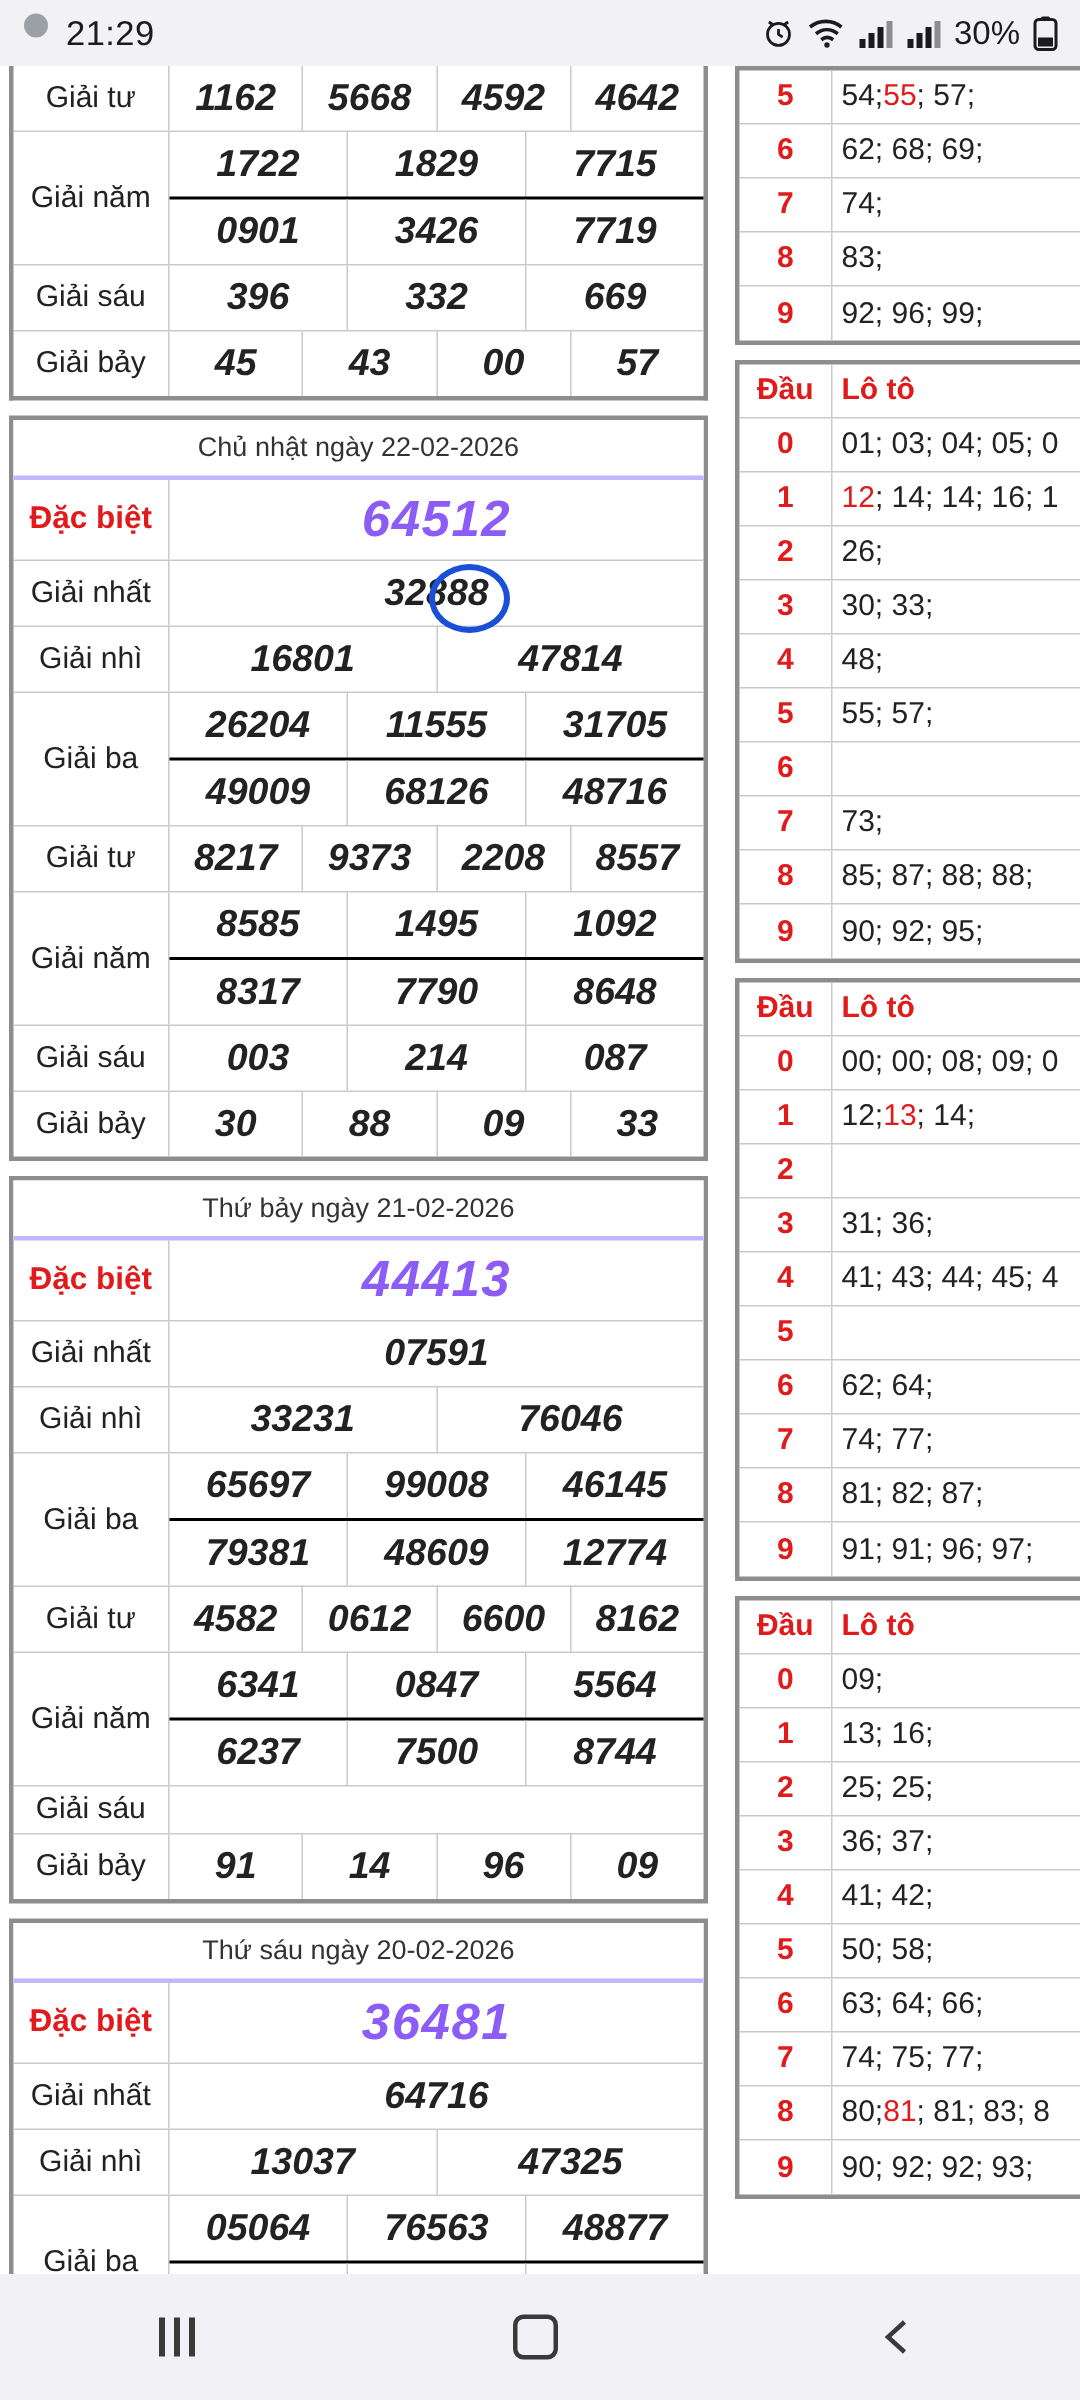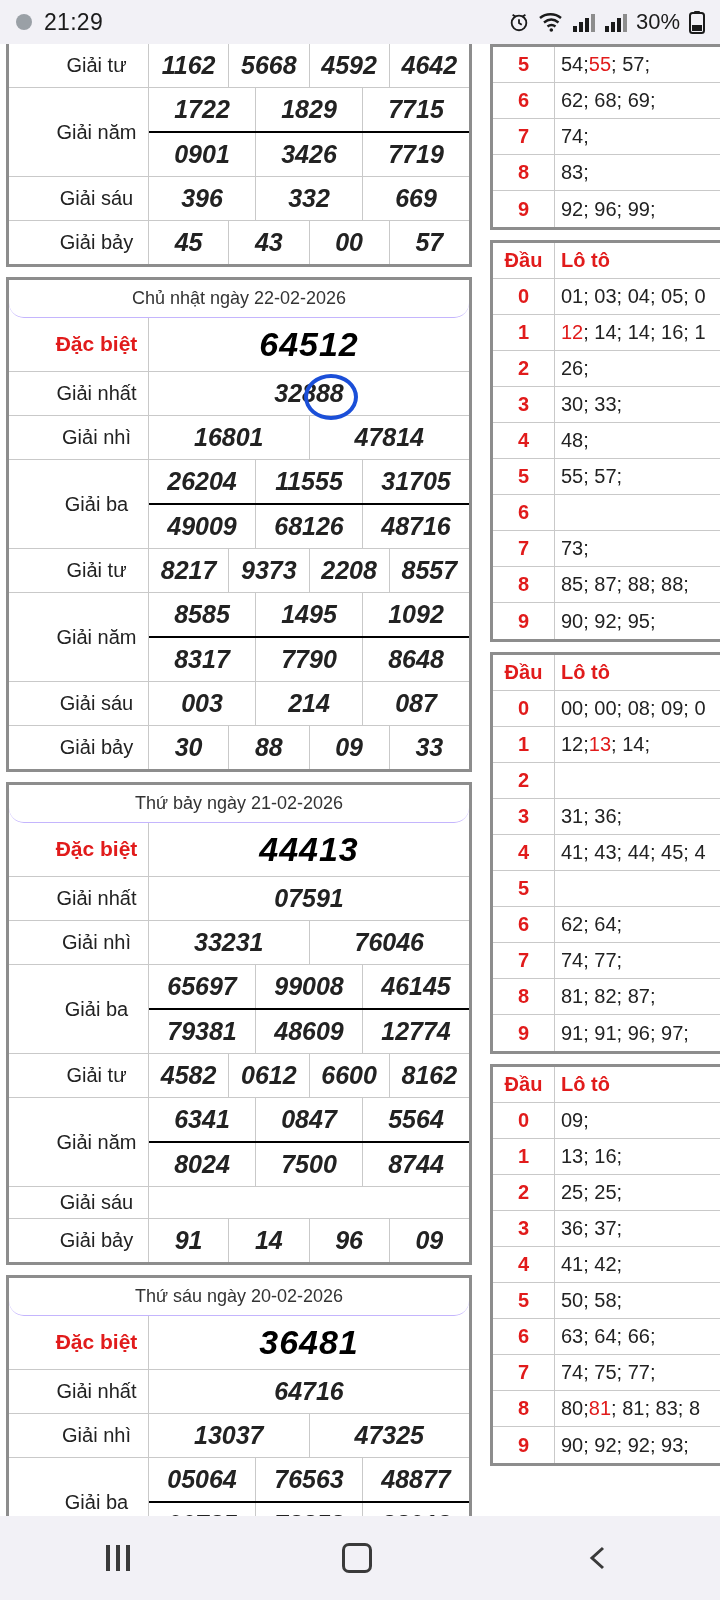--- a/index.html
+++ b/index.html
@@ -4,21 +4,21 @@
 <style>
   * { box-sizing: border-box; margin:0; padding:0; }
   html,body { width:720px; height:1600px; background:#ffffff; font-family:"Liberation Sans", sans-serif; }
   body { position:relative; overflow:hidden; }
 
   
   .statusbar {
     height:44px; background:#f2f1f6; display:flex; align-items:center;
     padding:0 16px; font-size:22px; color:#1b1b1b; position:relative;
   }
-  .sb-left { display:flex; align-items:center; gap:12px; }
+  .sb-left { display:flex; align-items:flex-start; gap:12px; }
   .sb-dot {
     width:16px;height:16px;border-radius:50%;background:#9aa0a6;display:inline-block;
   }
   .sb-time { font-size:23px; letter-spacing:.3px; }
   .sb-right { position:absolute; right:14px; top:0; height:44px; display:flex; align-items:center; gap:8px; }
   .sb-right svg { display:block; }
   .sb-batt-text { font-size:22px; }
 
   
   .content {
@@ -27,40 +27,40 @@
   }
   .cols { display:flex; width:720px; }
   .colL { width:480px; flex:0 0 480px; padding:0 8px 0 6px; }
   .colR { width:240px; flex:0 0 240px; padding-left:10px; overflow:hidden; }
 
   
   .card {
     border:3px solid #8d8d8d; background:#fff; margin-bottom:10px;
   }
   .card.nobordertop { border-top:none; }
-  .rowline { display:flex; border-bottom:1px solid #c9c9c9;padding-left:36px; }
+  .rowline { display:flex; border-bottom:1px solid #c9c9c9; }
   .rowline:last-child { border-bottom:none; }
   .lbl {
     flex:0 0 104px; border-right:1px solid #c9c9c9; font-size:20px; color:#222;
     display:flex; align-items:center; justify-content:center; text-align:center;
     padding:4px 2px; line-height:1.15;
   }
   .lbl.red { color:#e11b1b; font-weight:bold; font-size:21px; }
   .vals { flex:1 1 auto; display:flex; flex-direction:column;font-style:italic; }
   .vrow { display:flex; }
   .vrow + .vrow { border-top:2px solid #000000;justify-content:flex-end; }
   .cell {
     flex:1 1 0; text-align:center; font-size:25px; color:#222; padding:7px 0;
     font-weight:bold;
   }
   .cell.sep { border-right:1px solid #c9c9c9; }
-  .special .cell { color:#000000; font-size:34px; font-weight:bold; letter-spacing:1px; }
+  .special .cell { color:#8b5cf6; font-size:34px; font-weight:bold; letter-spacing:1px; }
   .datehdr {
     text-align:center; font-size:18px; color:#333; padding:8px 0;
-    border-bottom:1px solid #c4b5fd; background:#fff;border-radius:15px;
+    border-bottom:3px solid #c4b5fd; background:#fff;
   }
   .circle-wrap { position:relative; display:inline-block; }
   .circle-mark {
     position:absolute; width:54px; height:46px; border:4px solid #1b4fd8; border-radius:50%;
     right:-14px; top:-5px; pointer-events:none;
   }
 
   
   .rcard { border:3px solid #8d8d8d; background:#fff; margin-bottom:10px; width:236px; }
   .rrow { display:flex; border-bottom:1px solid #c9c9c9; min-height:36px; }
@@ -332,21 +332,21 @@
           </div>
           <div class="rowline">
             <div class="lbl">Giải năm</div>
             <div class="vals">
               <div class="vrow">
                 <div class="cell sep">6341</div>
                 <div class="cell sep">0847</div>
                 <div class="cell">5564</div>
               </div>
               <div class="vrow">
-                <div class="cell sep">8024</div>
+                <div class="cell sep">6237</div>
                 <div class="cell sep">7500</div>
                 <div class="cell">8744</div>
               </div>
             </div>
           </div>
           <div class="rowline">
             <div class="lbl">Giải sáu</div>
           </div>
           <div class="rowline">
             <div class="lbl">Giải bảy</div>

